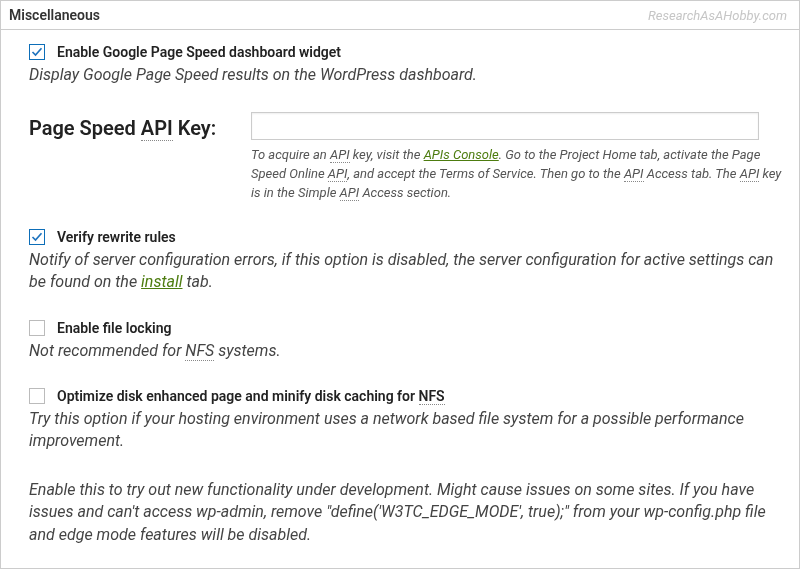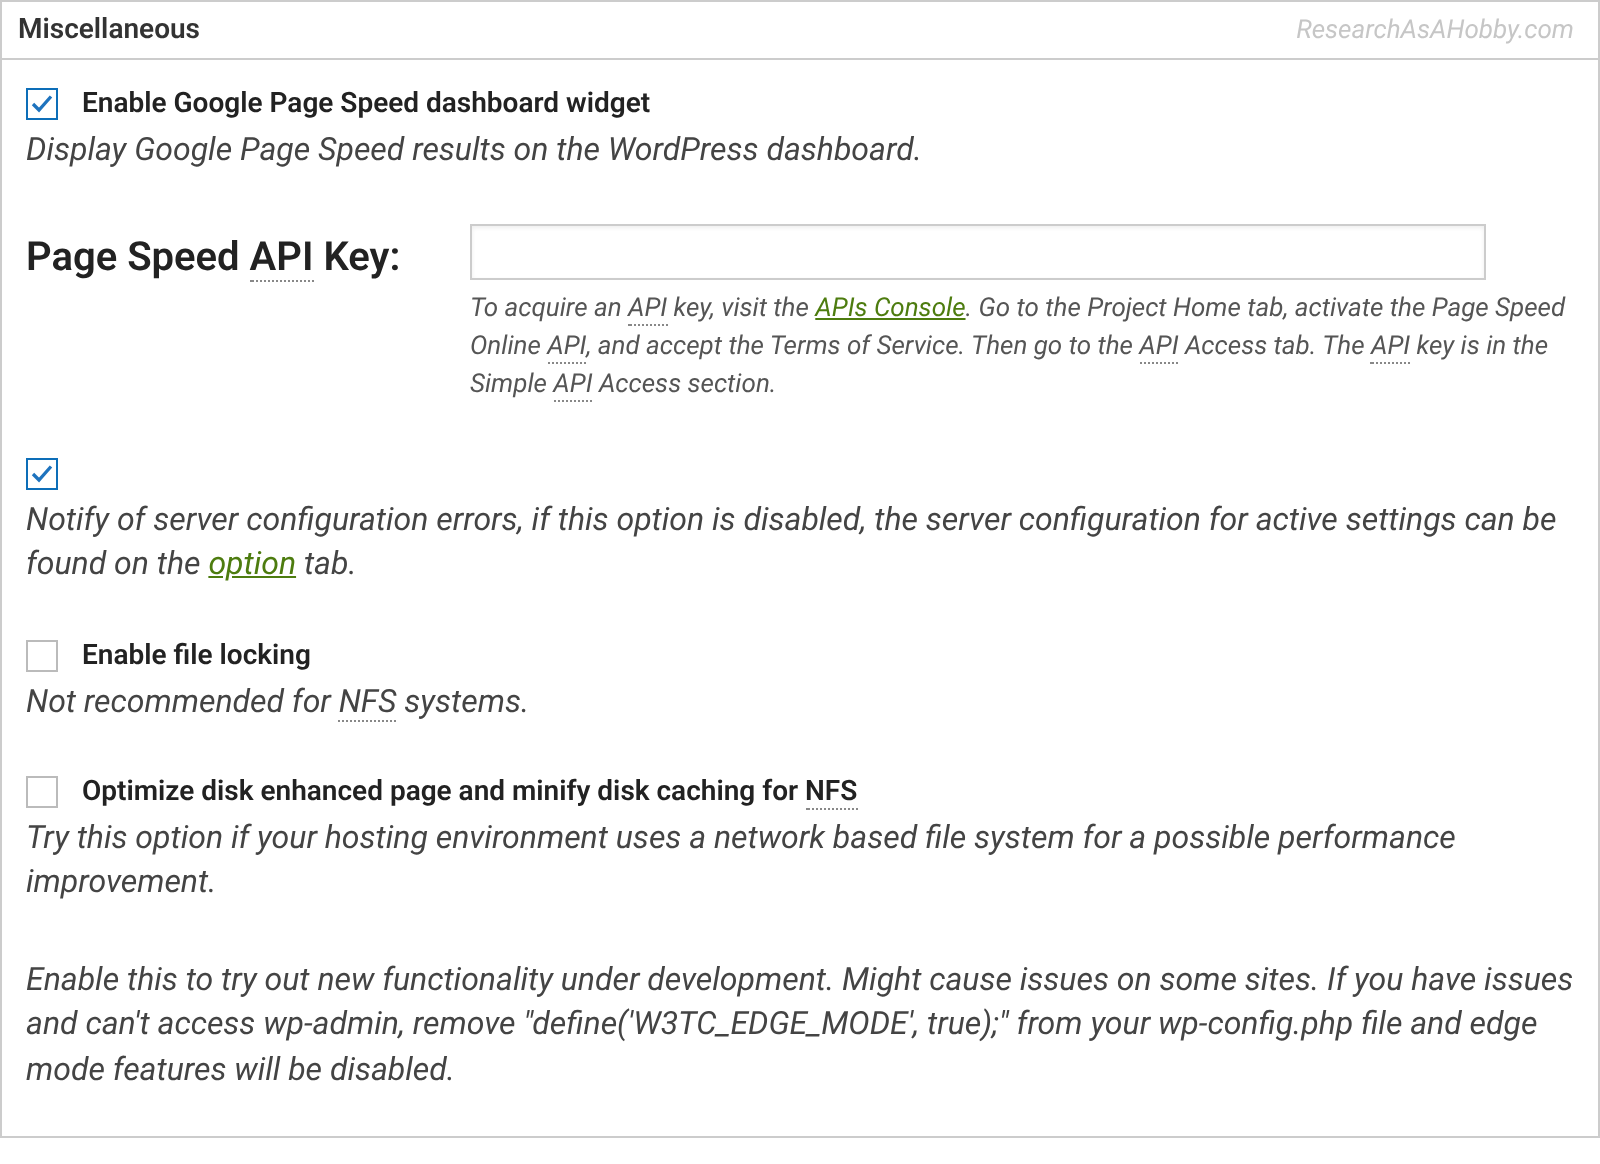--- a/index.html
+++ b/index.html
@@ -29,20 +29,21 @@
     color: #333;
   }
   .watermark {
     font-style: italic;
     color: #c6c6c6;
     font-size: 13px;
     padding-right: 4px;
   }
   .panel-body {
     padding: 14px 12px 22px 12px;
+    margin-left: 16px;
   }
   .opt {
     margin-bottom: 26px;
   }
   .opt:last-child { margin-bottom: 0; }
   .row {
     display: flex;
     align-items: center;
     margin-bottom: 4px;
   }
@@ -149,23 +150,24 @@
       </div>
     </div>
 
     <div class="opt">
       <div class="row">
         <span class="chk">
           <svg viewBox="0 0 16 16">
               <path d="M2 8 L6 12 L14 3" stroke="#1e73be" stroke-width="2.2" fill="none"></path>
             </svg>
         </span>
+        <span class="lbl">Verify rewrite rules</span>
       </div>
       <div class="desc">
-        <span>Notify of server configuration errors, if this option is disabled, the server configuration for active settings can be found on the </span><span class="link">option</span><span> tab.</span>
+        <span>Notify of server configuration errors, if this option is disabled, the server configuration for active settings can be found on the </span><span class="link">install</span><span> tab.</span>
       </div>
     </div>
 
     <div class="opt">
       <div class="row">
         <span class="chk unchecked"></span>
         <span class="lbl">Enable file locking</span>
       </div>
       <div class="desc">
         <span>Not recommended for </span><span class="abbr">NFS</span><span> systems.</span>

